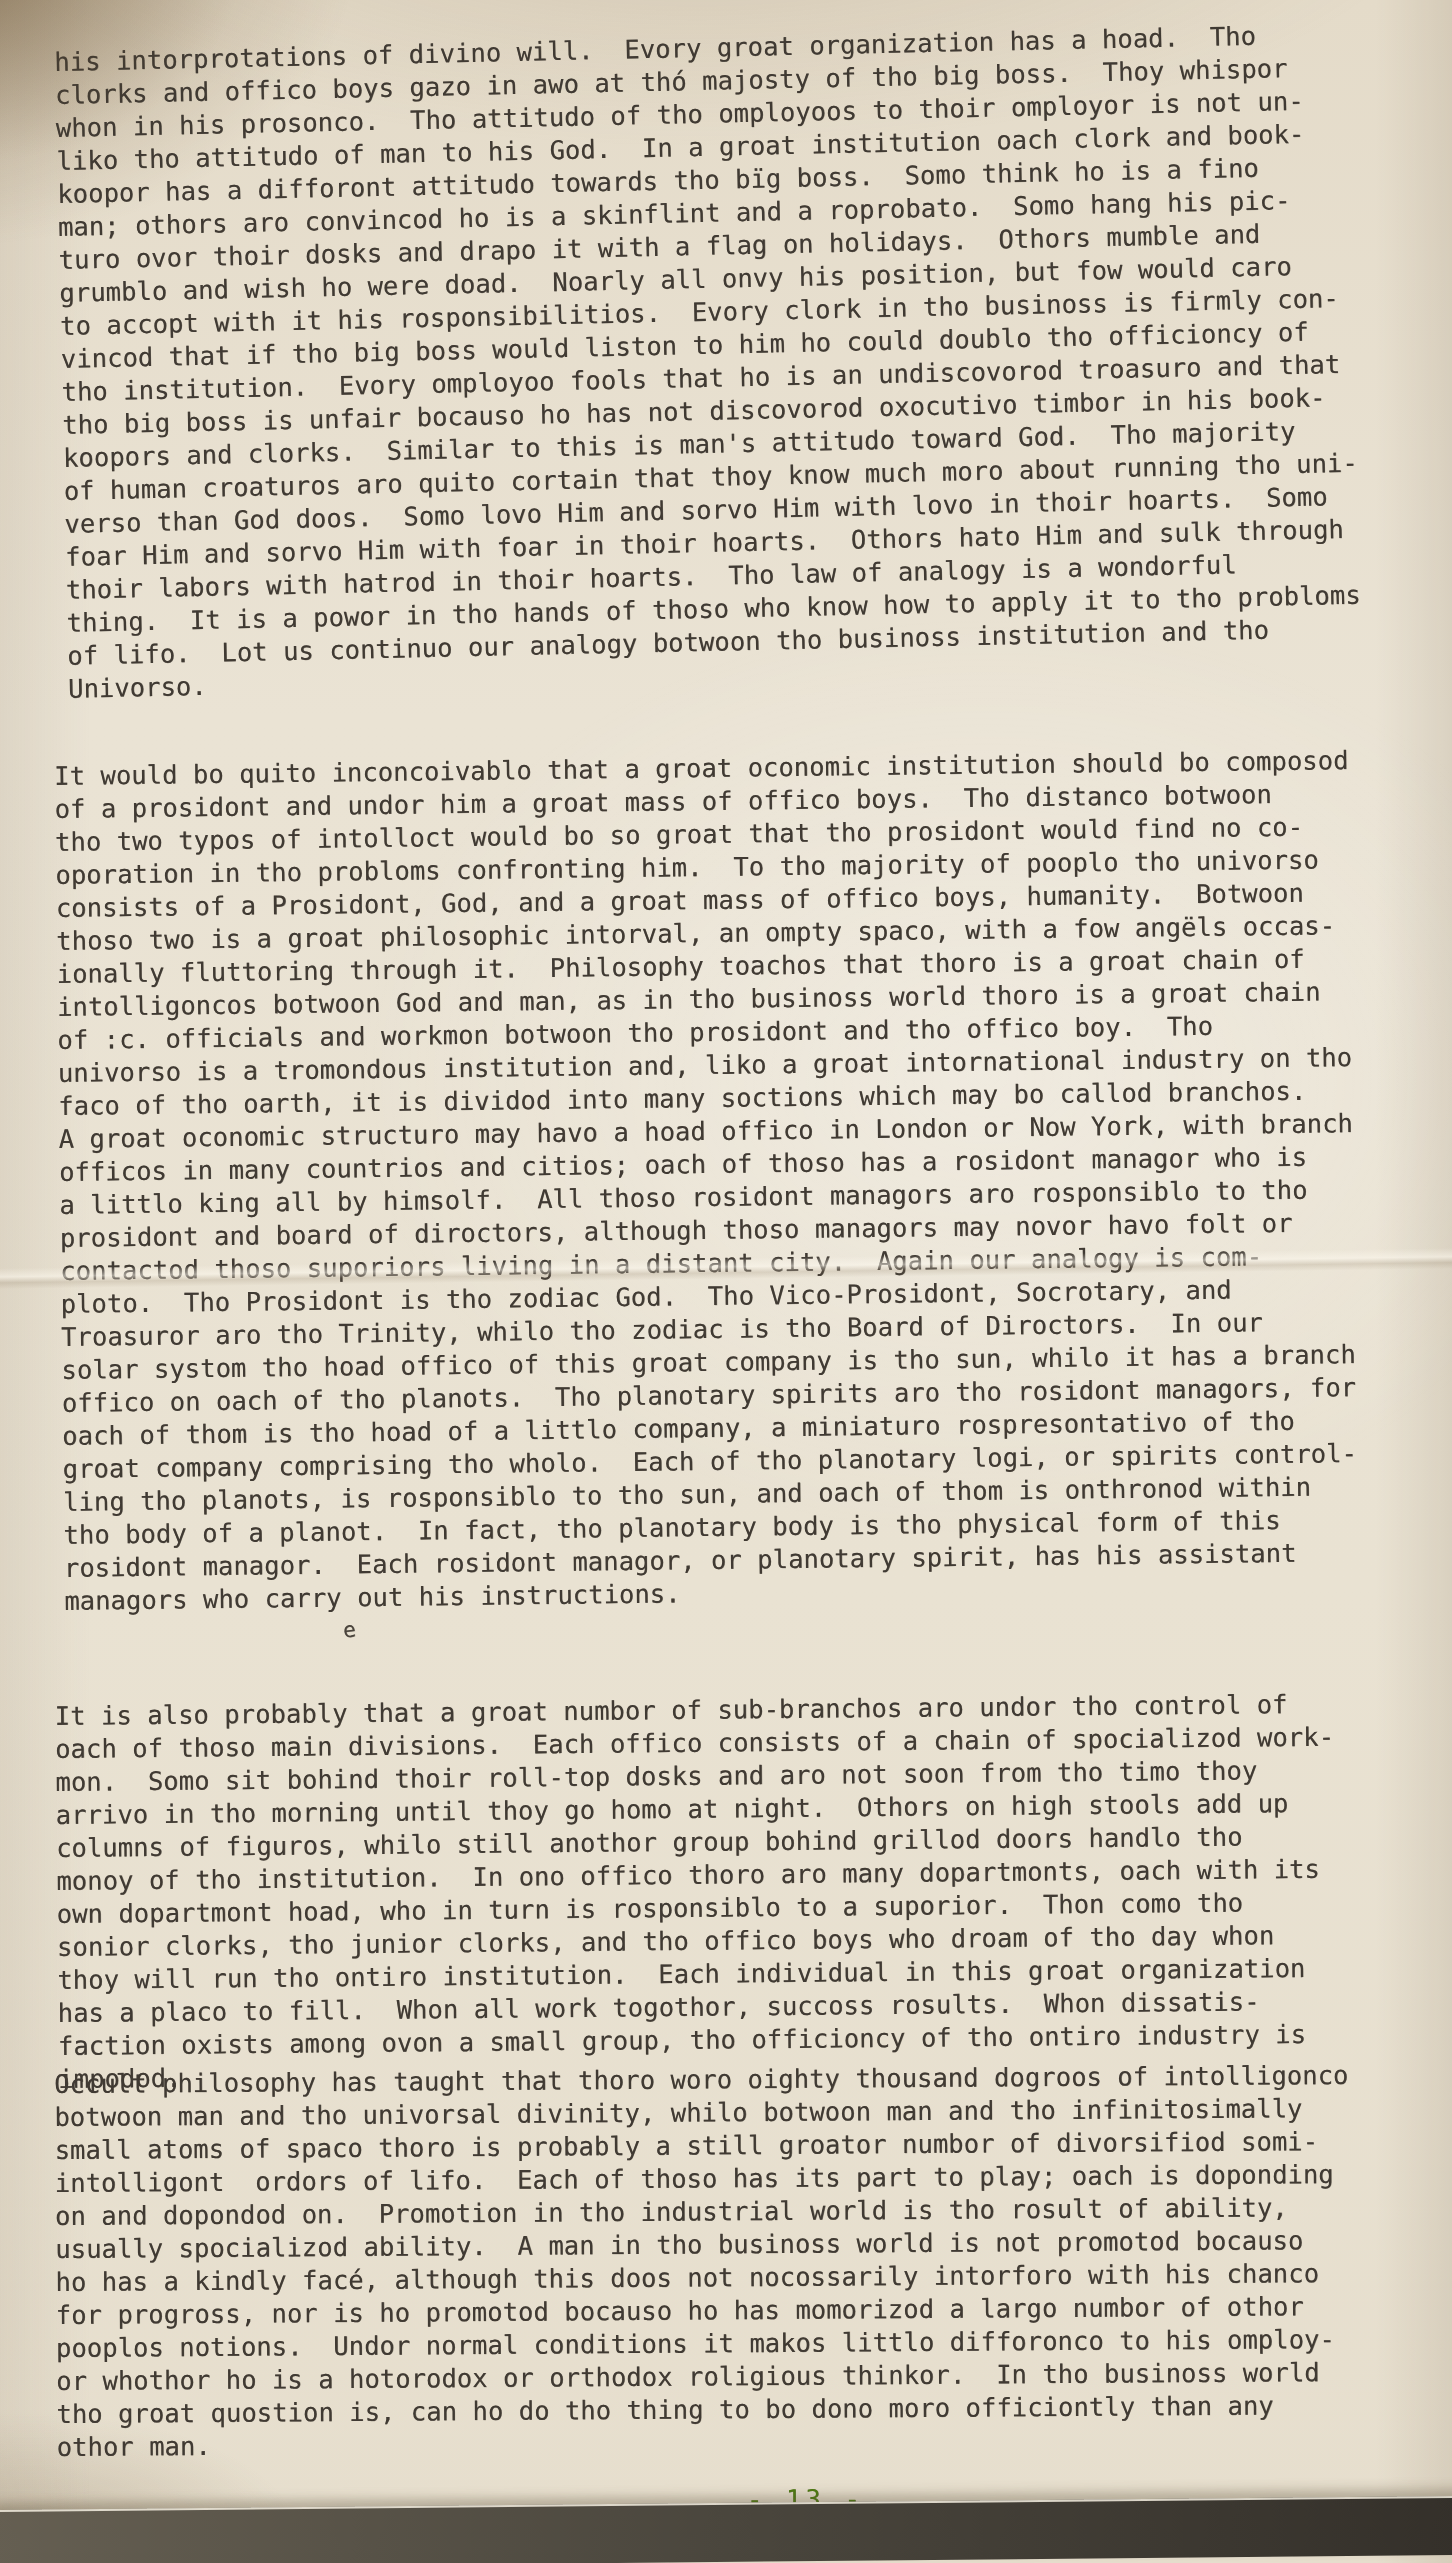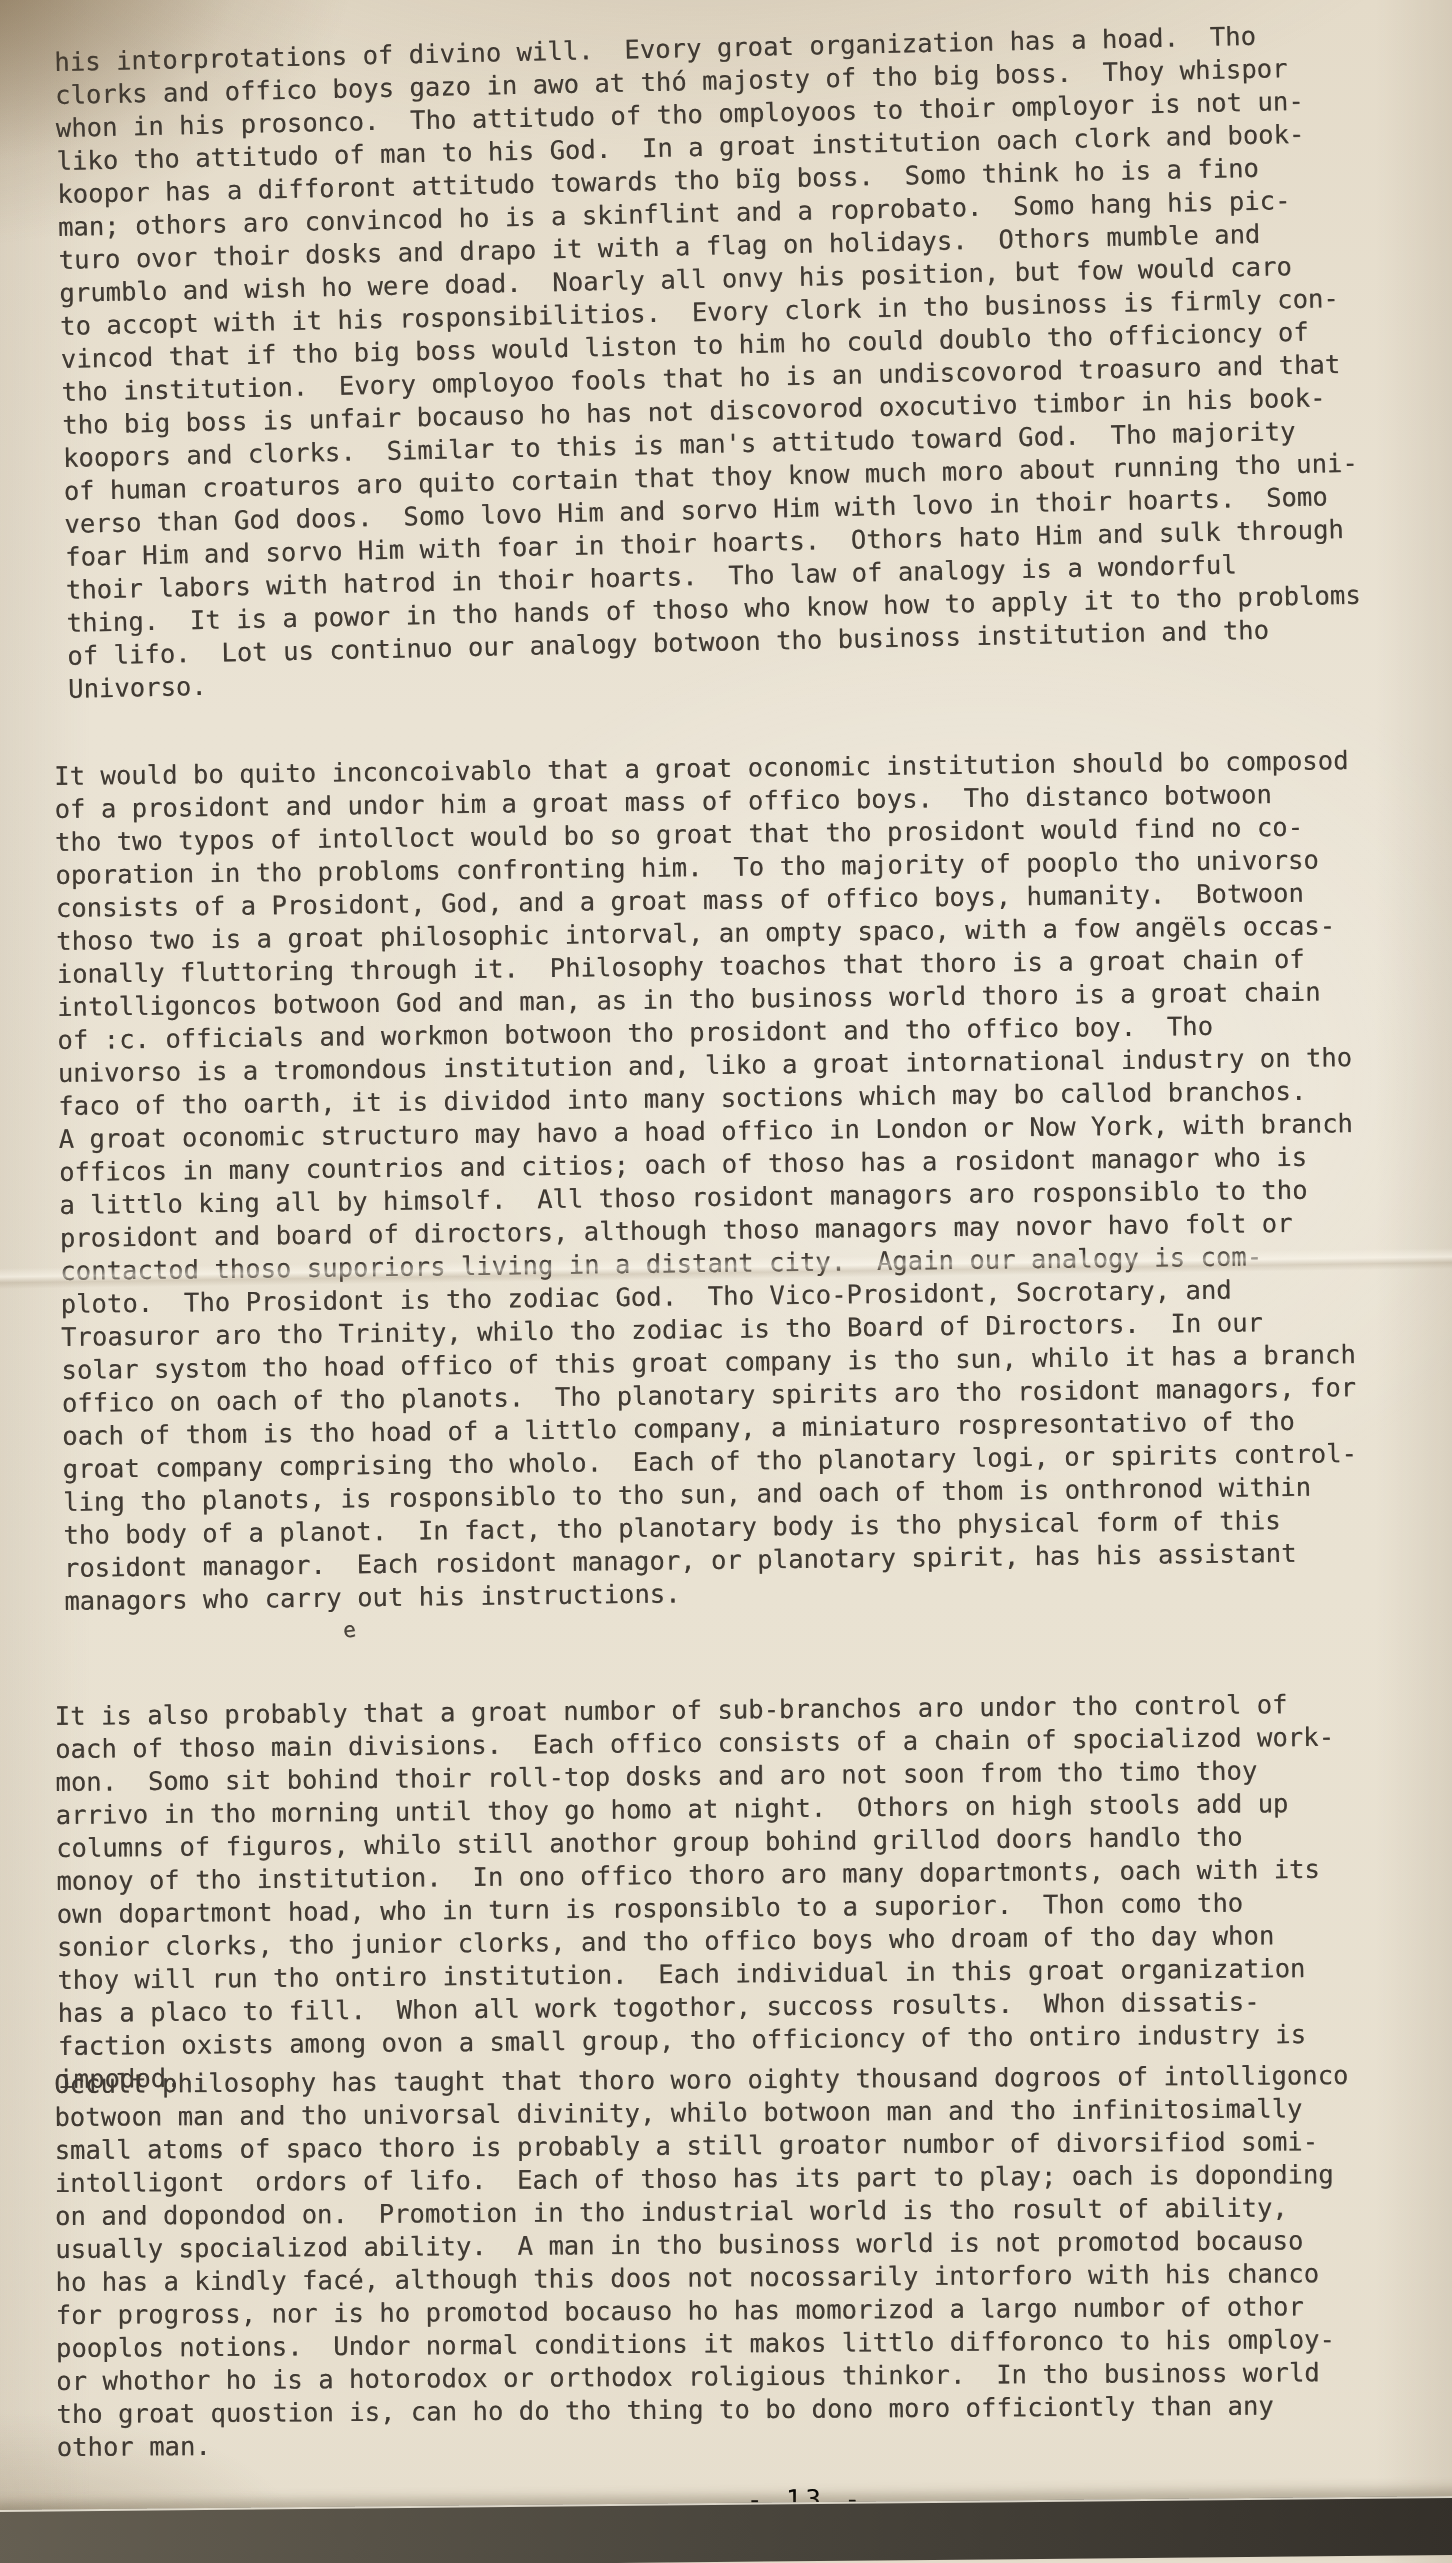--- a/index.html
+++ b/index.html
@@ -32,21 +32,21 @@
   .p4{top:2068px;transform:rotate(-0.4deg);}
   .p3 .p3text{display:block;white-space:pre;}
   .correction{
     position:absolute;left:289px;top:-18px;
     font-size:21.4px;color:#4a443c;
     text-shadow:0.3px 0.1px 0.3px rgba(62,56,48,0.5);
     transform:rotate(-6deg);
   }
   .footer{
     position:absolute;left:747px;top:2484px;z-index:2;
-    font-size:25.6px;color:#000000;letter-spacing:4.1px;
+    font-size:25.6px;color:#4d7c0f;letter-spacing:4.1px;
     text-shadow:0.3px 0.1px 0.3px rgba(62,56,48,0.55);
     transform:rotate(-0.3deg);
   }
   .crease{
     position:absolute;left:-7px;top:1258px;width:1466px;height:21px;z-index:3;
     background:linear-gradient(180deg, rgba(252,248,238,0) 0%, rgba(253,249,239,0.55) 42%, rgba(138,120,94,0.20) 70%, rgba(138,120,94,0) 100%);
     transform:rotate(-0.8deg);
     pointer-events:none;
   }
   .corner-shadow{

